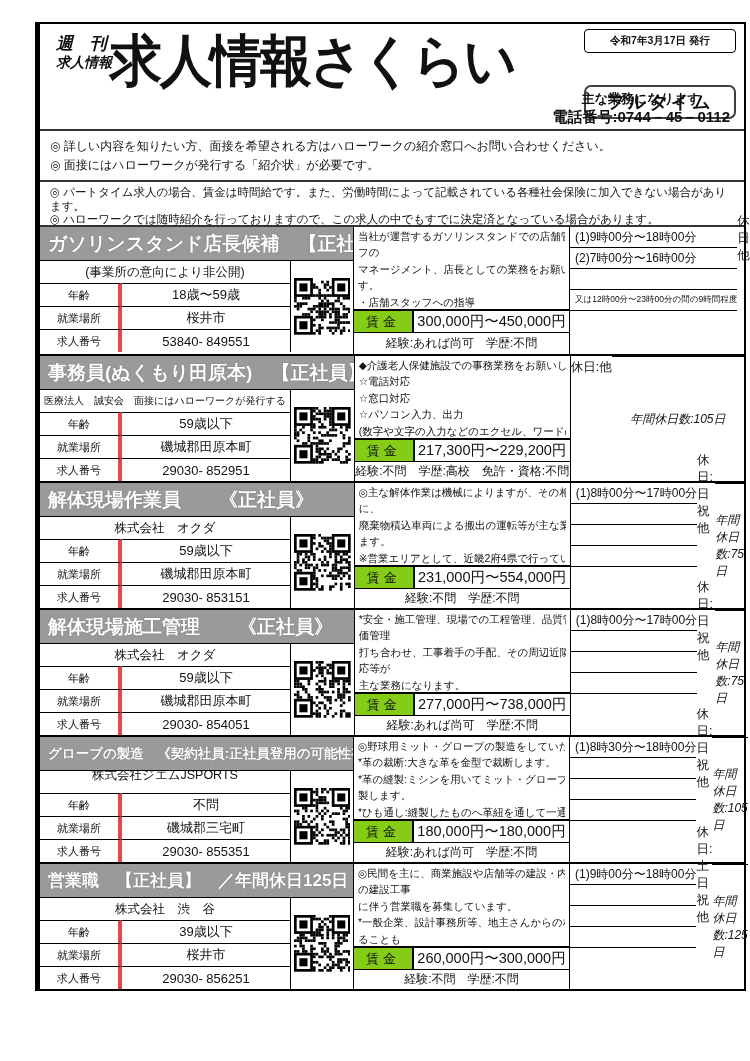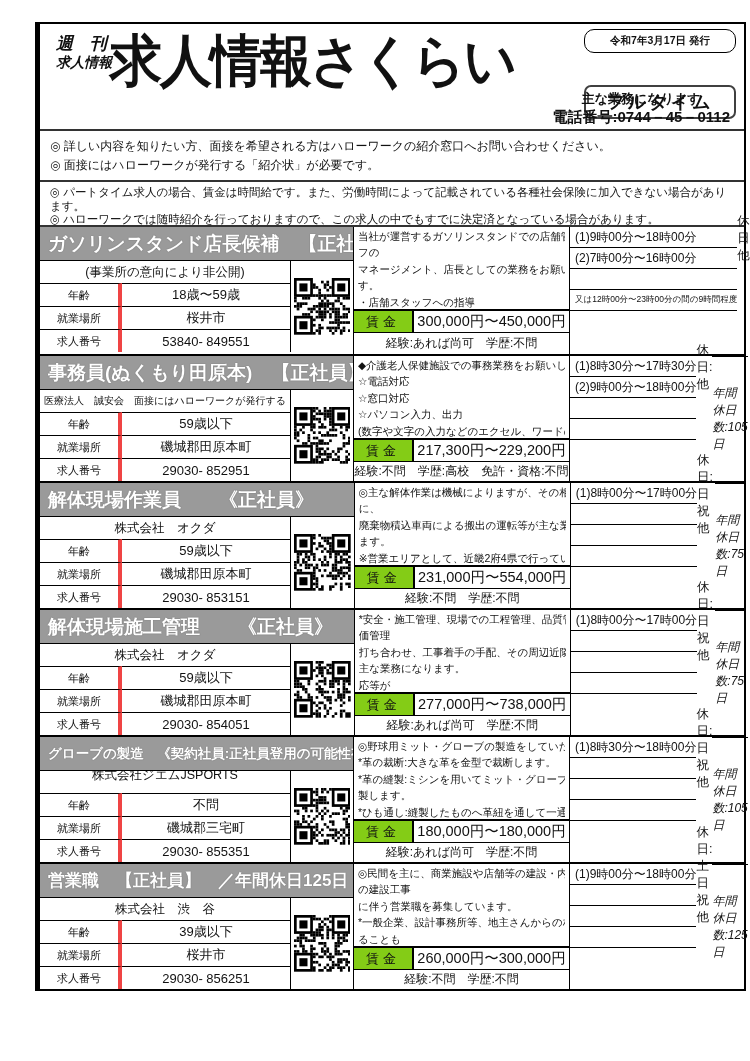--- a/index.html
+++ b/index.html
@@ -20,21 +20,21 @@
   .weekly { position:absolute; left:16px; top:10px; text-align:center; font-style:italic; font-weight:bold; line-height:1.15; }
   .weekly .w1 { font-size:17px; letter-spacing:6px; }
   .weekly .w2 { font-size:14px; }
   .big-title {
     position:absolute; left:70px; top:0px;
     font-size:52px; font-weight:900; letter-spacing:-2px;
     transform:scaleY(1.08); transform-origin:top left; white-space:nowrap;
   }
   .header-right { position:absolute; right:8px; top:5px; width:152px; text-align:center; }
   .issue-box {
-    border:1.5px solid #000; border-radius:10px; font-size:10.5px; font-weight:bold;
+    border:1.5px solid #000; border-radius:4px; font-size:10.5px; font-weight:bold;
     padding:4px 2px; margin-bottom:12px; white-space:nowrap;
   }
   .fulltime-box {
     border:2px solid #404040; border-radius:7px; font-size:18px; font-weight:900;
     letter-spacing:3px; padding:3px 2px;margin-top:32px;
   }
   .office-block { position:absolute; right:14px; top:66px; text-align:center; font-weight:bold; }
   .office-block .office { font-size:13px; }
   .office-block .phone  { font-size:15px; }
   
@@ -470,26 +470,20 @@
             <div class="desc-line">☆パソコン入力、出力</div>
             <div class="desc-line">(数字や文字の入力などのエクセル、ワードの基本操</div>
           </div>
       <div class="wage-row">
         <div class="wage-label">賃金</div>
         <div class="wage-value">217,300円〜229,200円</div>
       </div>
       <div class="exp-row">経験:不問　学歴:高校　免許・資格:不問</div>
     </div>
     <div class="job-right">
-      <div class="sched">
-            <div class="sched-line">(1)8時30分〜17時30分</div>
-            <div class="sched-line">(2)9時00分〜18時00分</div>
-            <div class="sched-line"></div>
-            <div class="sched-line"></div>
-          </div>
       <div class="holiday">休日:他</div>
       <div class="annual">年間休日数:105日</div>
     </div>
   </div>
 
   <div class="job-row">
     <div class="job-left">
       <div class="job-title">解体現場作業員　　《正社員》</div>
       <div class="company">
             <span>株式会社　オクダ</span>
@@ -827,22 +821,22 @@
       <div class="cell lbl">就業場所</div>
       <div class="cell val">磯城郡田原本町</div>
       <div class="cell lbl">求人番号</div>
       <div class="cell val">29030- 854051</div>
     </div>
     <div class="job-mid">
       <div class="desc">
             <div class="desc-line">*安全・施工管理、現場での工程管理、品質管理及び原</div>
             <div class="desc-line">価管理</div>
             <div class="desc-line">打ち合わせ、工事着手の手配、その周辺近隣者への対</div>
+            <div class="desc-line">応等が</div>
             <div class="desc-line">主な業務になります。</div>
-            <div class="desc-line">応等が</div>
           </div>
       <div class="wage-row">
         <div class="wage-label">賃金</div>
         <div class="wage-value">277,000円〜738,000円</div>
       </div>
       <div class="exp-row">経験:あれば尚可　学歴:不問</div>
     </div>
     <div class="job-right">
       <div class="sched">
             <div class="sched-line">(1)8時00分〜17時00分</div>

